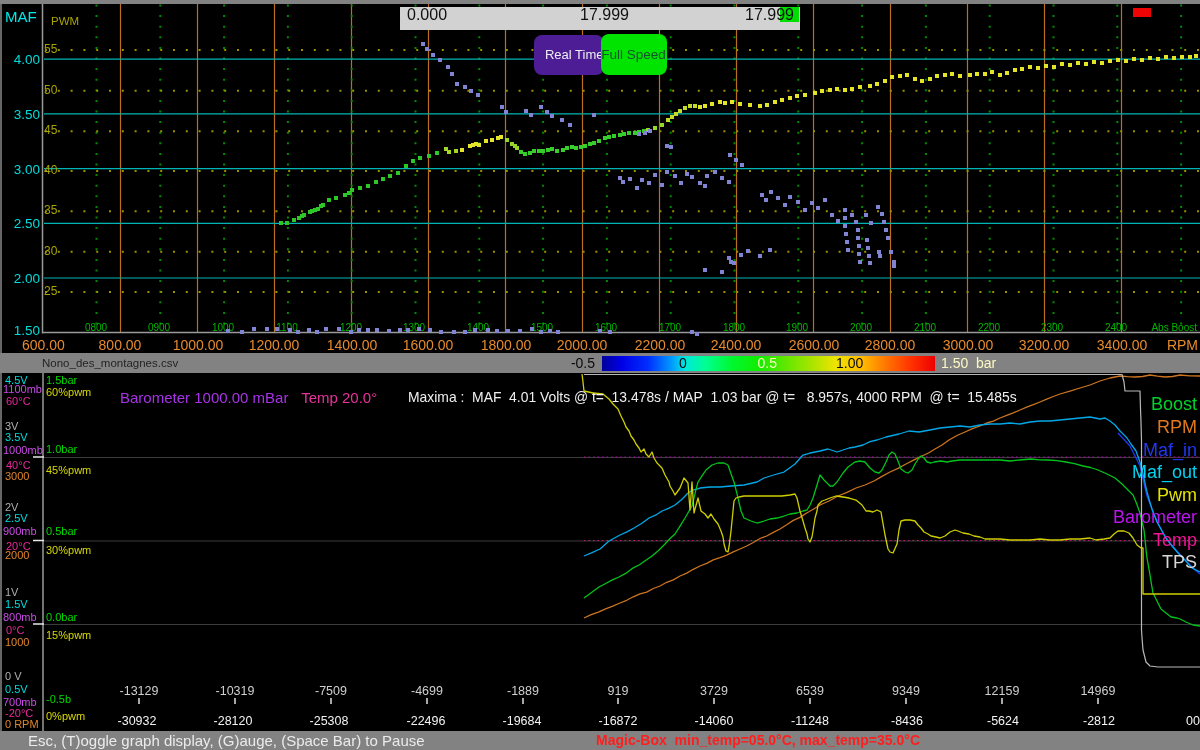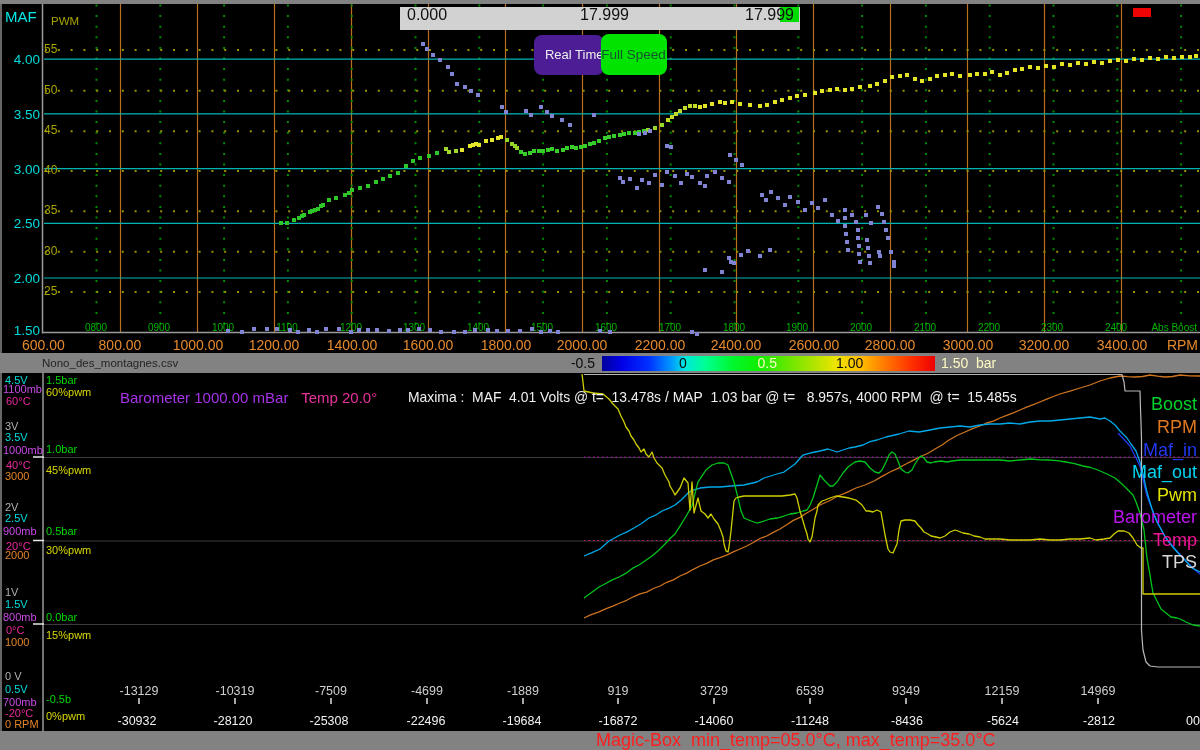--- a/index.html
+++ b/index.html
@@ -473,14 +473,15 @@
   <div class="abs" style="left:42px;top:0;font-size:11.5px;color:#242424;line-height:21px">Nono_des_montagnes.csv</div>
   <div class="abs" style="left:602px;top:2.5px;width:333px;height:15px;background:linear-gradient(to right,#00009c 0%,#0000e8 6%,#0030ff 14%,#009cff 21%,#00e8dc 25%,#00ff94 31%,#00f830 39%,#10ee00 47%,#60e800 55%,#aae400 63%,#ece400 70%,#ffbc00 78%,#ff7800 85%,#ff3000 93%,#ee0000 100%)"></div>
   <div class="abs" style="left:560px;top:0;width:35px;text-align:right;font-size:14px;color:#0a0a0a;line-height:20px">-0.5</div>
   <div class="abs" style="left:668px;top:0;width:30px;text-align:center;font-size:14px;color:#0a0a0a;line-height:20px">0</div>
   <div class="abs" style="left:747px;top:0;width:30px;text-align:right;font-size:14px;color:#fef9c3;line-height:20px">0.5</div>
   <div class="abs" style="left:836px;top:0;width:30px;text-align:left;font-size:14px;color:#0a0a0a;line-height:20px">1.00</div>
   <div class="abs" style="left:941px;top:0;font-size:14px;color:#fef9c3;line-height:20px">1.50&nbsp; bar</div>
 </div>
 
 <div class="abs" style="left:0;top:731px;width:1200px;height:19px;background:#828282">
-  <div class="abs" style="left:596px;top:0;font-size:18px;font-weight:normal;color:#ff1e1e;line-height:19px">Magic-Box&nbsp; min_temp=05.0°C, max_temp=35.0°C</div>
+  <div class="abs" style="left:28px;top:0;font-size:15px;color:#ebebeb;line-height:19px">Esc, (T)oggle graph display, (G)auge, (Space Bar) to Pause</div>
+  <div class="abs" style="left:596px;top:0;font-size:14px;font-weight:bold;color:#ff1e1e;line-height:19px">Magic-Box&nbsp; min_temp=05.0°C, max_temp=35.0°C</div>
 </div>
 </div>
 </body></html>

